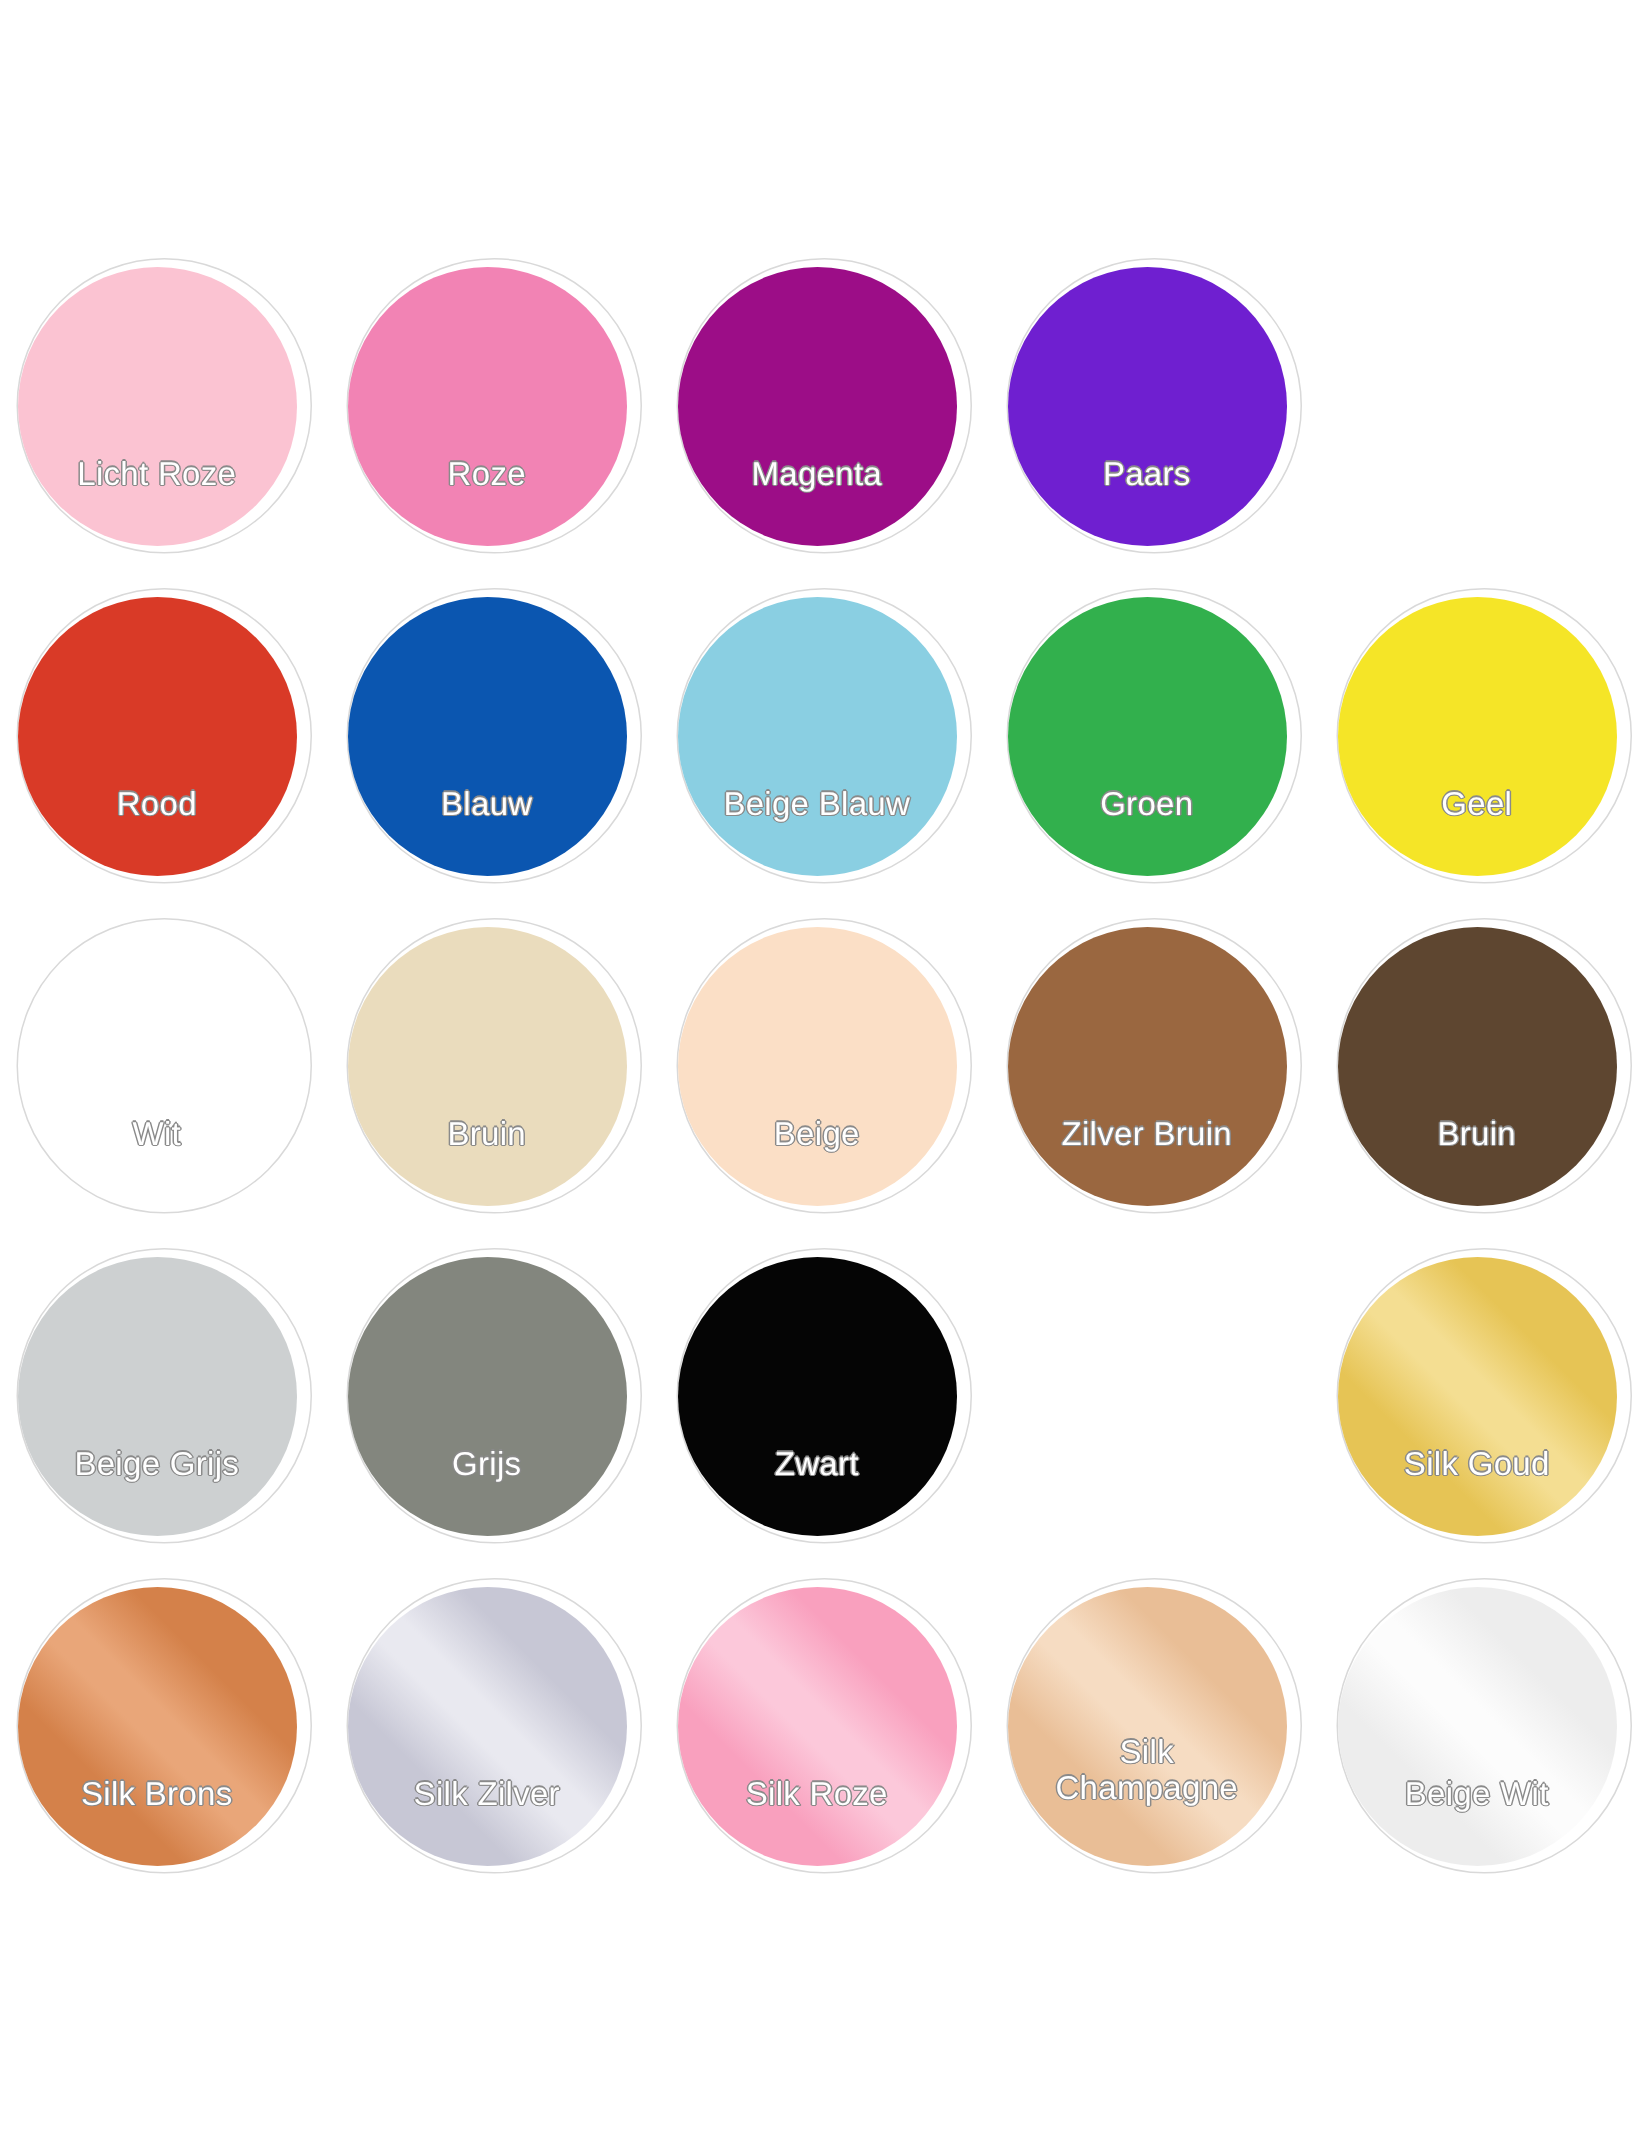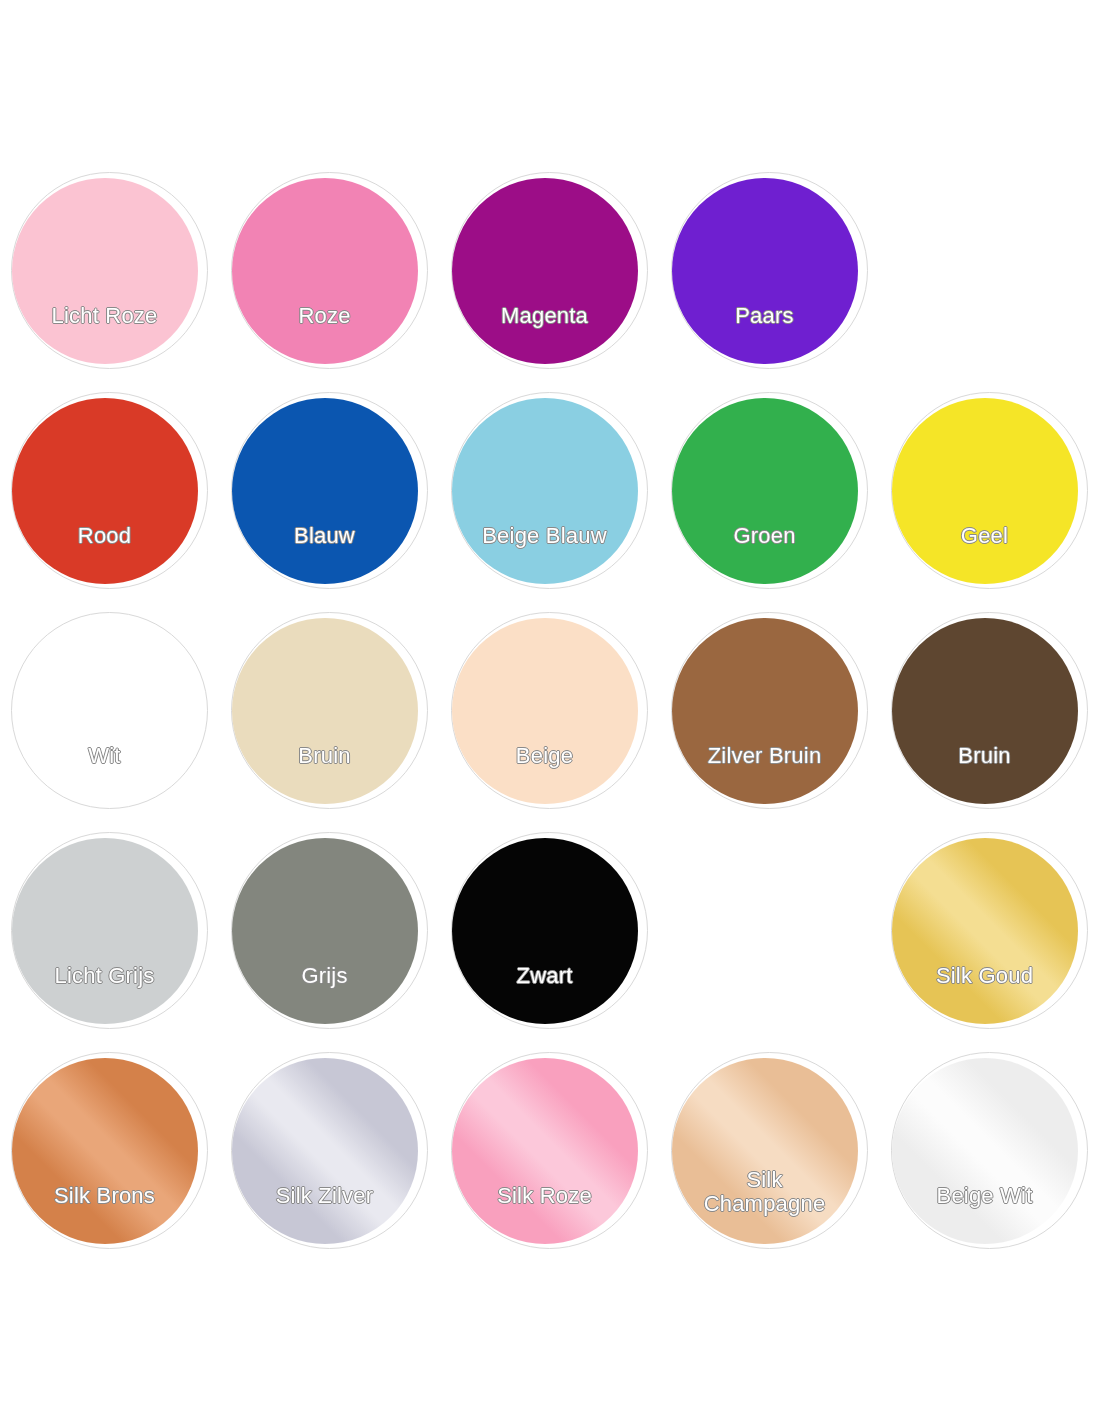--- a/index.html
+++ b/index.html
@@ -75,21 +75,21 @@
     text-shadow:
       -1px  0   #8a8a8a,
        1px  0   #8a8a8a,
        0   -1px #8a8a8a,
        0    1px #8a8a8a;
     white-space: pre-line;
     pointer-events: none;
   }
 
   .swatch-label.two-line {
-    top: 120px;
+    top: 108px;
   }
 </style>
 </head>
 <body>
 
 <div id="swatch-grid">
     <div class="swatch-row">
       <div class="swatch-cell">
         <div class="swatch-ring"></div>
         <div class="swatch-disc" style="background: rgb(251, 195, 210);"></div>
@@ -161,21 +161,21 @@
       <div class="swatch-cell">
         <div class="swatch-ring"></div>
         <div class="swatch-disc" style="background: rgb(94, 70, 48);"></div>
         <div class="swatch-label">Bruin</div>
       </div>
     </div>
     <div class="swatch-row">
       <div class="swatch-cell">
         <div class="swatch-ring"></div>
         <div class="swatch-disc" style="background: rgb(205, 208, 209);"></div>
-        <div class="swatch-label">Licht Grijs</div>
+        <div class="swatch-label">Beige Grijs</div>
       </div>
       <div class="swatch-cell">
         <div class="swatch-ring"></div>
         <div class="swatch-disc" style="background: rgb(131, 134, 126);"></div>
         <div class="swatch-label">Grijs</div>
       </div>
       <div class="swatch-cell">
         <div class="swatch-ring"></div>
         <div class="swatch-disc" style="background: rgb(5, 5, 5);"></div>
         <div class="swatch-label">Zwart</div>

